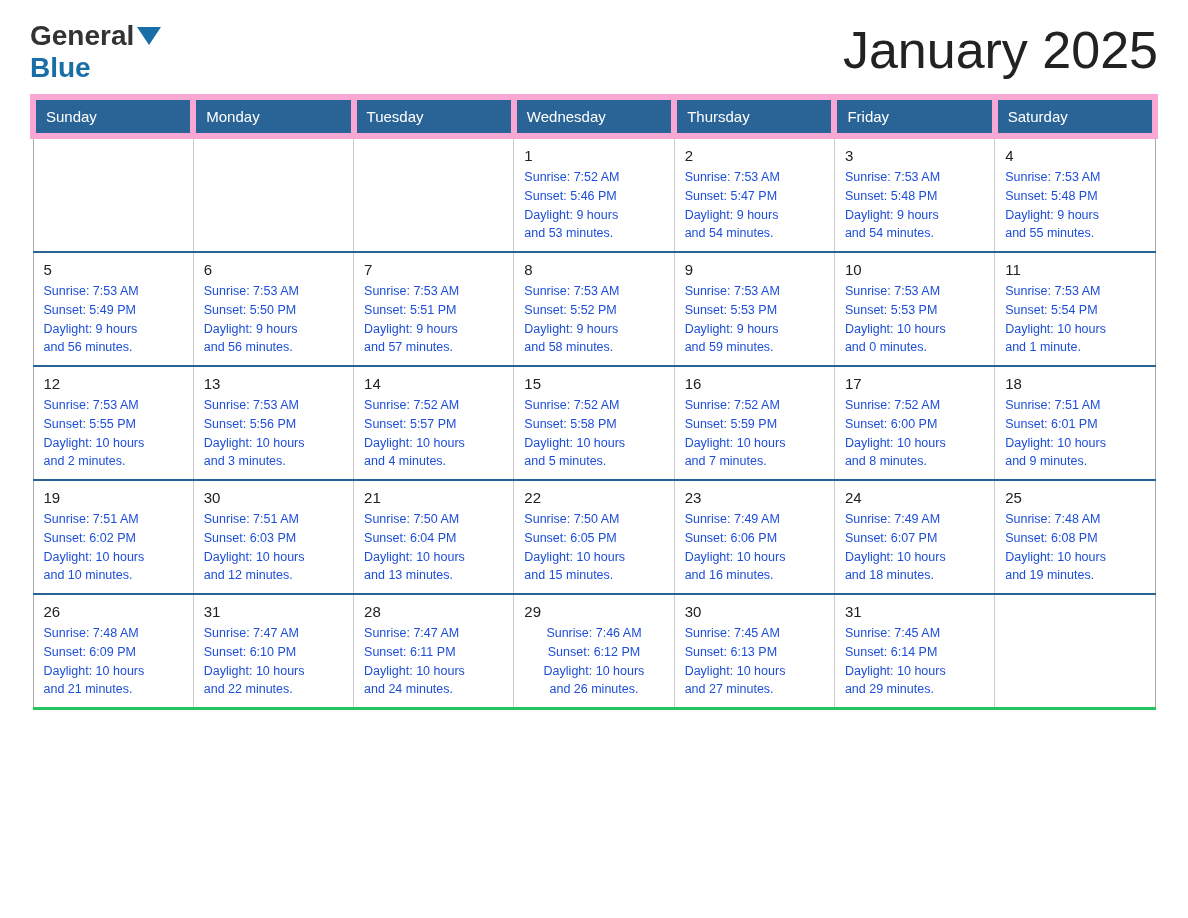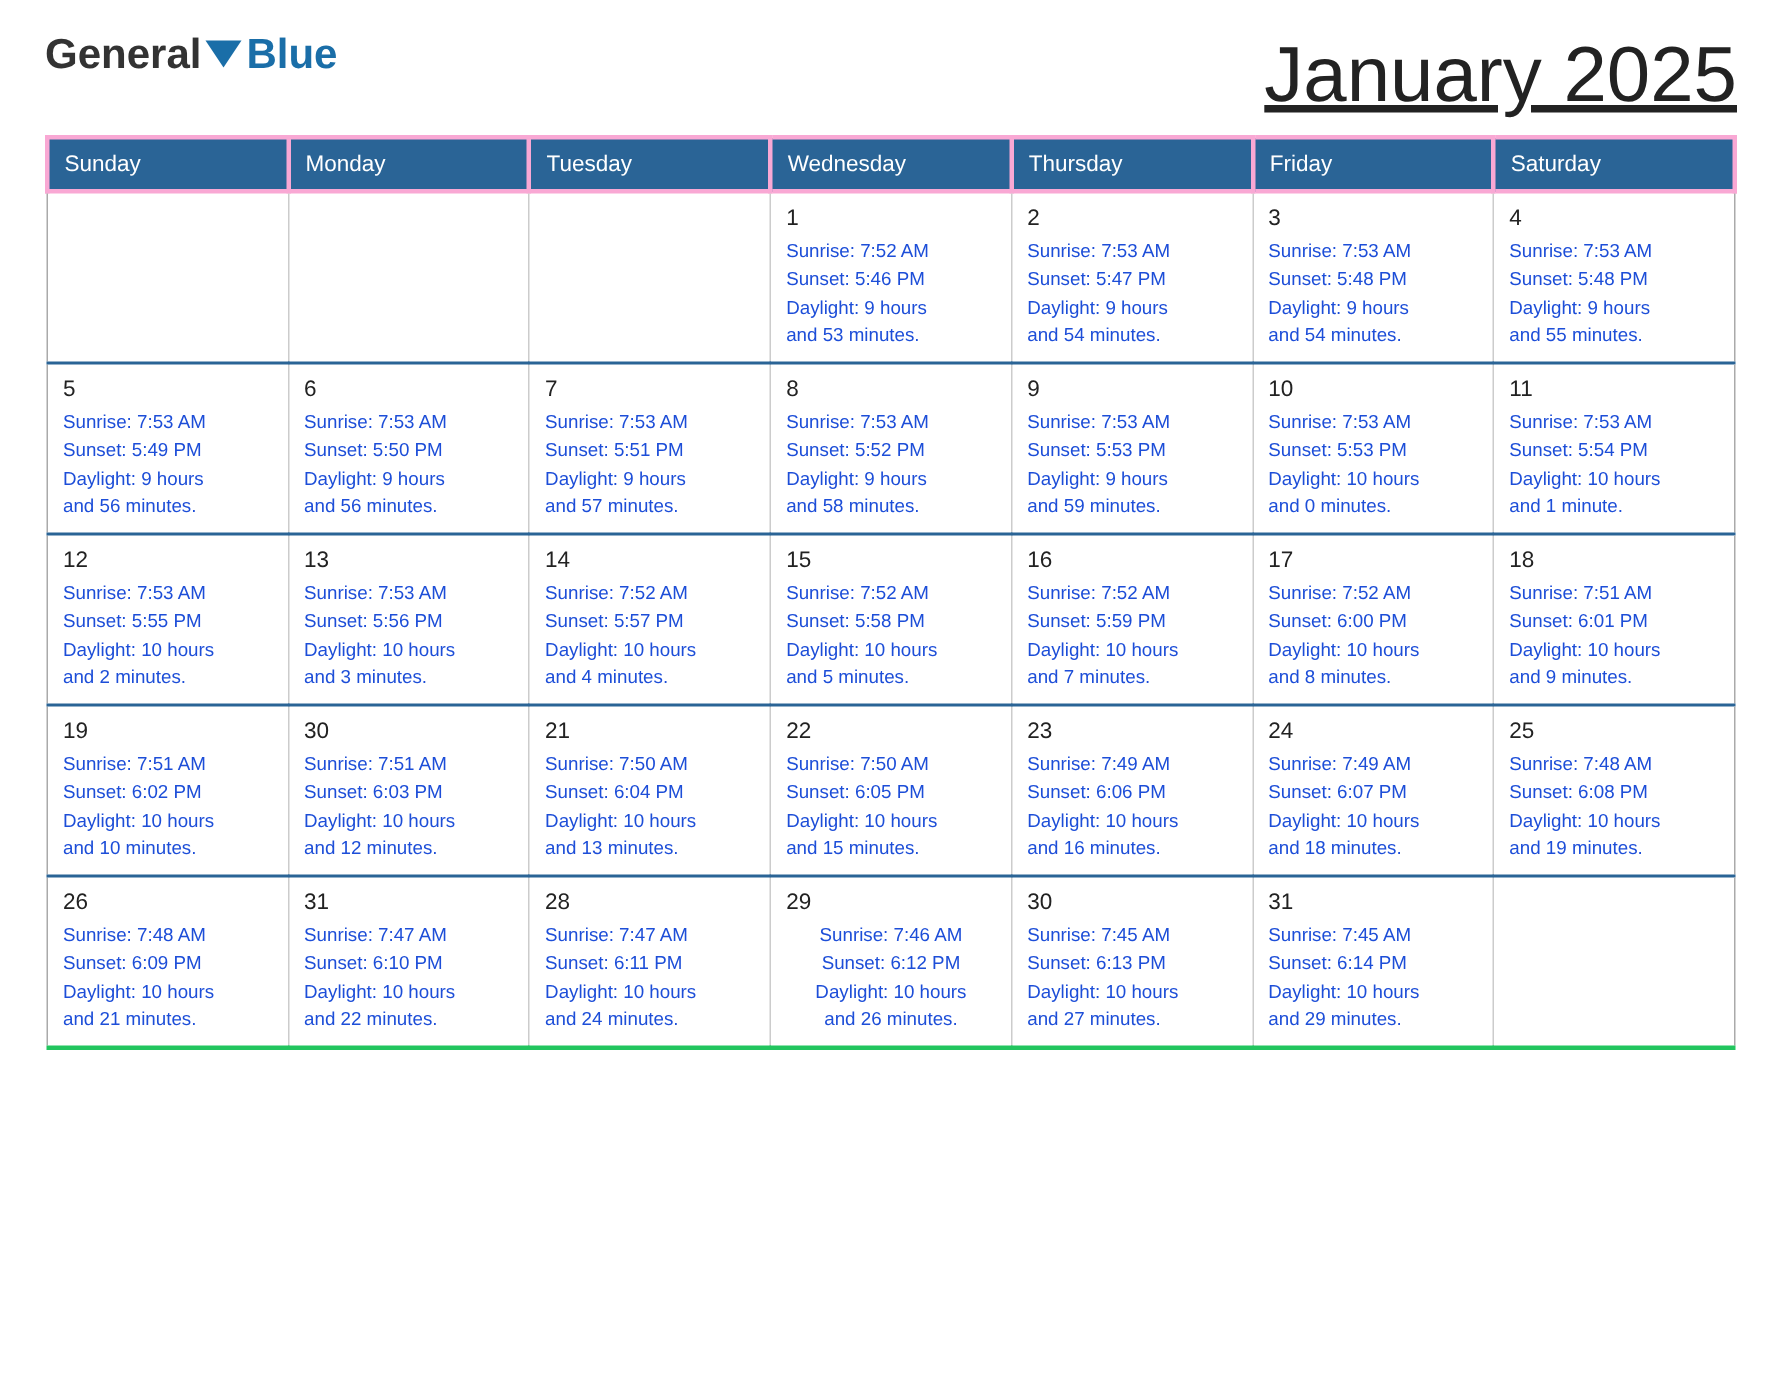--- a/index.html
+++ b/index.html
@@ -11,21 +11,21 @@
       min-height: 918px;
     }
     .header {
       display: flex;
       justify-content: space-between;
       align-items: flex-start;
       margin-bottom: 10px;
     }
     .logo {
       display: flex;
-      flex-direction: row;
+      flex-direction: column;
       align-items: flex-start;
     }
     .logo-text {
       display: flex;
       align-items: center;
       font-size: 28px;
       font-weight: bold;
       color: #333;
     }
     .logo-general { color: #333; }
@@ -37,42 +37,41 @@
       border-top: 18px solid #1a6ea8;
       margin: 0 3px;
       display: inline-block;
     }
     .logo-blue { color: #1a6ea8; font-size: 28px; font-weight: bold; }
     .title-block { text-align: right; }
     .month-title {
       font-size: 52px;
       font-weight: normal;
       color: #222;
-      text-decoration: underline;
     }
     .location {
       font-size: 20px;
       color: #555;
       margin-top: 2px;
     }
     .calendar {
       width: 100%;
       border-collapse: collapse;
       margin-top: 10px;
     }
     .calendar thead tr {
       background: #2a6496;
     }
     .calendar thead th {
       color: #fff;
       font-size: 15px;
       font-weight: normal;
       padding: 8px 10px;
       text-align: left;
-      border: 3px solid #f9a8d4;
+      border: 6px solid #f9a8d4;
     }
     .calendar tbody tr {
       border-bottom: 2px solid #2a6496;
     }
     .calendar tbody td {
       vertical-align: top;
       padding: 8px 10px;
       border-right: 1px solid #ccc;
       border-left: 1px solid #ccc;
       width: 14.28%;

